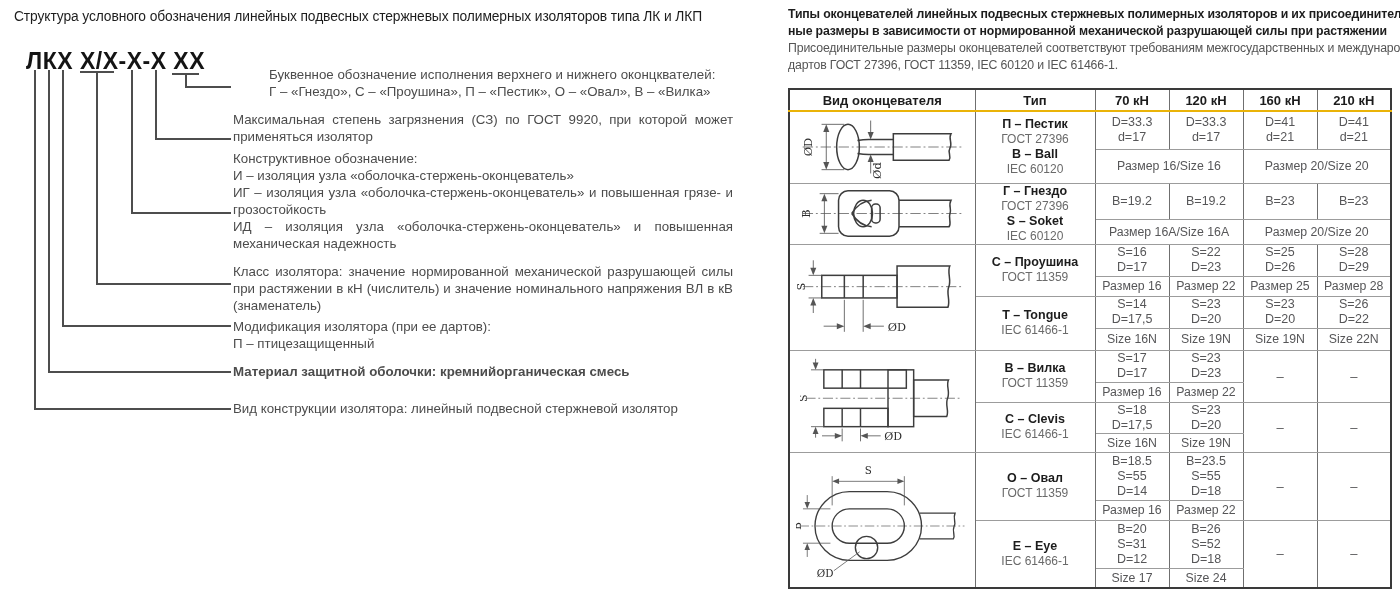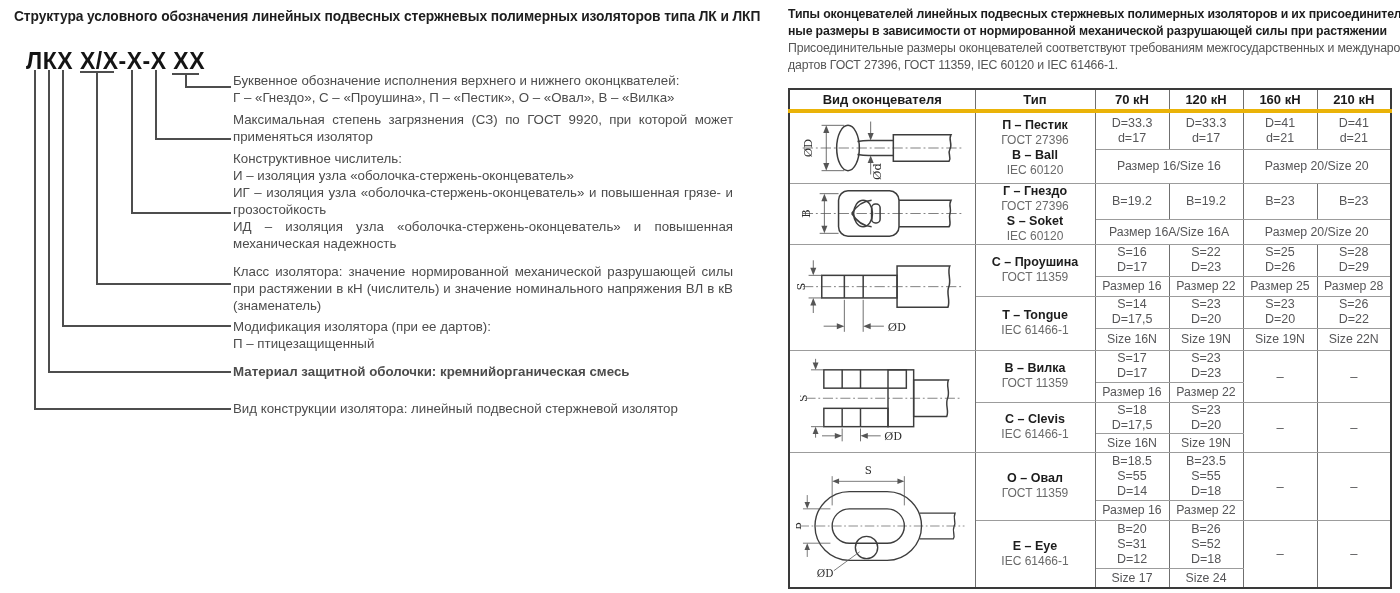--- a/index.html
+++ b/index.html
@@ -1,35 +1,35 @@
 <!DOCTYPE html>
 <html><head>
 <meta charset="utf-8">
 <style>
   html,body{margin:0;padding:0;background:#fff;}
   .canvas{position:relative;width:1400px;height:593px;background:#fff;overflow:hidden;
           font-family:"Liberation Sans",sans-serif;color:#4c4c4c;}
   
-  .lt{position:absolute;left:14px;top:9px;font-size:13.8px;font-weight:bold;color:#1d1d1d;
+  .lt{position:absolute;left:14px;top:9px;font-size:13.8px;font-weight:normal;color:#1d1d1d;
       white-space:nowrap;letter-spacing:-0.1px;}
   .code{position:absolute;left:26px;top:48px;font-size:23px;font-weight:bold;color:#141414;
         white-space:nowrap;letter-spacing:0.5px;}
   .tl{position:absolute;background:#4d4d4d;}
   .blk{position:absolute;left:233px;width:500px;font-size:13.3px;line-height:17px;color:#4c4c4c;}
   .just{text-align:justify;}
   
   .rhead{position:absolute;left:788px;top:6px;line-height:17px;white-space:nowrap;}
   .rt{font-size:12.3px;font-weight:bold;color:#1d1d1d;letter-spacing:-0.15px;}
   .rs{font-size:12.3px;color:#555;letter-spacing:-0.15px;}
   .tblwrap{position:absolute;left:788px;top:88px;}
   table.fit{border-collapse:collapse;table-layout:fixed;border:2px solid #3a3a3a;background:#fff;}
   table.fit td{border-left:1px solid #6f6f6f;border-right:1px solid #6f6f6f;
                border-top:1px solid #9c9c9c;border-bottom:1px solid #9c9c9c;
                text-align:center;vertical-align:middle;padding:0;overflow:hidden;}
-  tr.hdr td{border-bottom:4px solid #eab308;font-weight:bold;font-size:13px;color:#1c1c1c;}
+  tr.hdr td{border-bottom:2px solid #eab308;font-weight:bold;font-size:13px;color:#1c1c1c;}
   td.gb{border-bottom:2px solid #3a3a3a;}
   td.tb{border-bottom:1px solid #5d5d5d;margin-top:6px;}
   td.val{font-size:12.5px;color:#565658;line-height:15px;white-space:pre-line;}
   td.sz{font-size:12.3px;color:#565658;}
   td.dash{font-size:13px;color:#565658;}
   .tn{font-weight:bold;font-size:12.5px;color:#1c1c1c;line-height:15px;}
   .ts{font-size:12px;color:#6a6a6a;line-height:15px;}
   td.img svg{display:block;margin:0 auto;}
   svg text{font-family:"DejaVu Serif","Liberation Serif",serif;font-size:12px;fill:#2c2c2c;}
 </style>
@@ -51,27 +51,27 @@
   <div class="tl" style="left:96px;top:71px;width:1.5px;height:212px;"></div>
   <div class="tl" style="left:96px;top:283px;width:135px;height:1.5px;"></div>
   <div class="tl" style="left:131px;top:70px;width:1.5px;height:142px;"></div>
   <div class="tl" style="left:131px;top:212px;width:100px;height:1.5px;"></div>
   <div class="tl" style="left:155px;top:70px;width:1.5px;height:68px;"></div>
   <div class="tl" style="left:155px;top:138px;width:76px;height:1.5px;"></div>
   <div class="tl" style="left:172px;top:73px;width:27px;height:1.5px;"></div>
   <div class="tl" style="left:185px;top:73px;width:1.5px;height:13px;"></div>
   <div class="tl" style="left:185px;top:86px;width:46px;height:1.5px;"></div>
 
-  <div class="blk" style="top:72px;">
+  <div class="blk" style="top:66px;margin-left:36px;">
     <div>Буквенное обозначение исполнения верхнего и нижнего оконцквателей:</div>
     <div>Г – «Гнездо», С – «Проушина», П – «Пестик», О – «Овал», В – «Вилка»</div>
   </div>
   <div class="blk just" style="top:111px;">Максимальная степень загрязнения (СЗ) по ГОСТ 9920, при которой может применяться изолятор</div>
   <div class="blk" style="top:150px;">
-    <div>Конструктивное числитель:</div>
+    <div>Конструктивное обозначение:</div>
     <div>И – изоляция узла «оболочка-стержень-оконцеватель»</div>
     <div class="just">ИГ – изоляция узла «оболочка-стержень-оконцеватель» и повышенная грязе- и грозостойкость</div>
     <div class="just">ИД – изоляция узла «оболочка-стержень-оконцеватель» и повышенная механическая надежность</div>
   </div>
   <div class="blk just" style="top:263px;">Класс изолятора: значение нормированной механической разрушающей силы при растяжении в кН (числитель) и значение номинального напряжения ВЛ в кВ (знаменатель)</div>
   <div class="blk" style="top:318px;">
     <div>Модификация изолятора (при ее дартов):</div>
     <div>П – птицезащищенный</div>
   </div>
   <div class="blk" style="top:363px;font-weight:bold;">Материал защитной оболочки: кремнийорганическая смесь</div>

